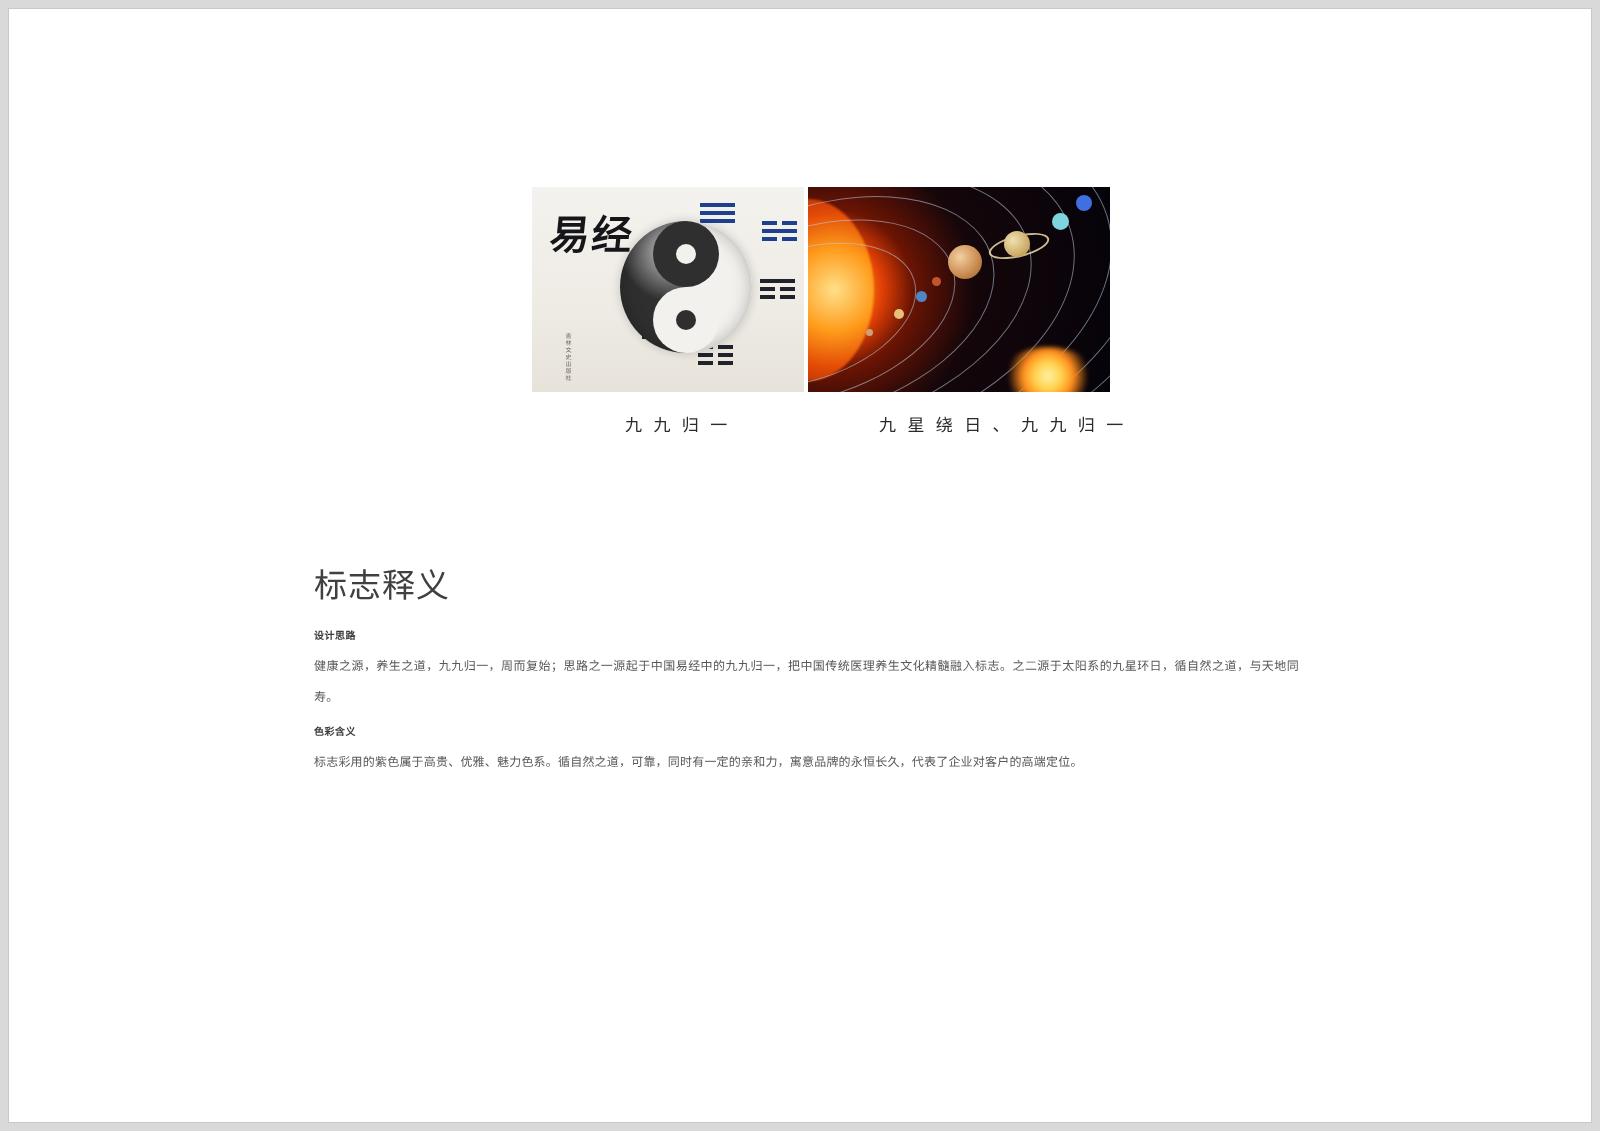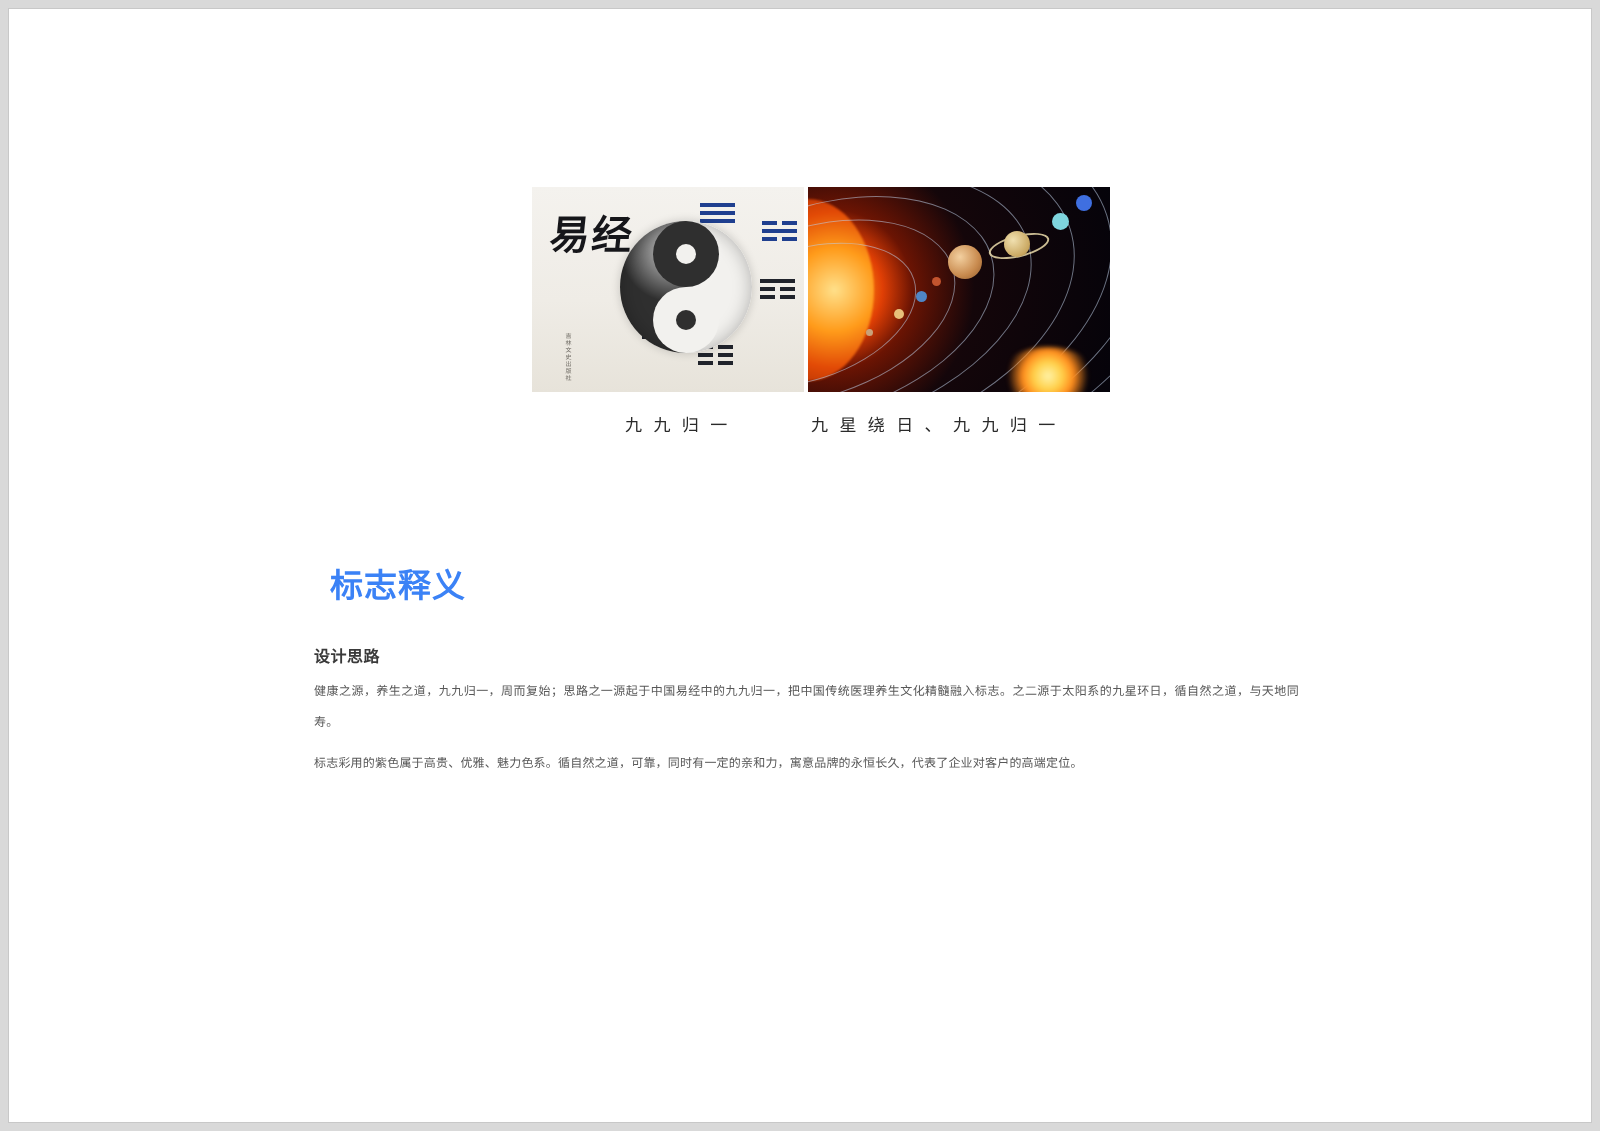--- a/index.html
+++ b/index.html
@@ -184,44 +184,43 @@
   .caption {
     position: absolute;
     top: 402px;
     font-family: "DejaVu Serif", serif;
     font-size: 17px;
     color: #2a2a2a;
     letter-spacing: 3px;
     white-space: nowrap;
   }
   .caption.left  { left: 616px; }
-  .caption.right { left: 802px; }
+  .caption.right { left: 870px; }
 
   
   .section-title {
     position: absolute;
     left: 305px;
     top: 528px;
     font-size: 33px;
-    font-weight: bold;
-    color: #3b82f6;
+    font-weight: normal;
+    color: #404040;
     letter-spacing: 1px;
-    margin-left: 16px;
   }
   .content {
     position: absolute;
     left: 305px;
     top: 618px;
     width: 985px;
   }
   .sub-title {
-    font-size: 16px;
+    font-size: 10px;
     font-weight: bold;
     color: #3a3a3a;
-    margin: 16px 0 9px 0;
+    margin: 0 0 9px 0;
     letter-spacing: .5px;
   }
   .para {
     font-size: 12px;
     color: #585858;
     line-height: 31px;
     margin: 0 0 28px 0;
     text-align: justify;
     letter-spacing: .2px;
   }
@@ -358,17 +357,18 @@
 
     <div class="block">
       <h2 class="sub-title">设计思路</h2>
       <p class="para">健康之源，养生之道，九九归一，周而复始；思路之一源起于中国易经中的九九归一，把中国传统医理养生文化精髓融入标志。之二源于太阳系的九星环日，循自然之道，与天地同寿。</p>
     </div>
 
     <div class="block">
     </div>
 
     <div class="block">
+      <h2 class="sub-title">色彩含义</h2>
       <p class="para">标志彩用的紫色属于高贵、优雅、魅力色系。循自然之道，可靠，同时有一定的亲和力，寓意品牌的永恒长久，代表了企业对客户的高端定位。</p>
     </div>
 
   </div>
 </div>
 
 </body></html>

